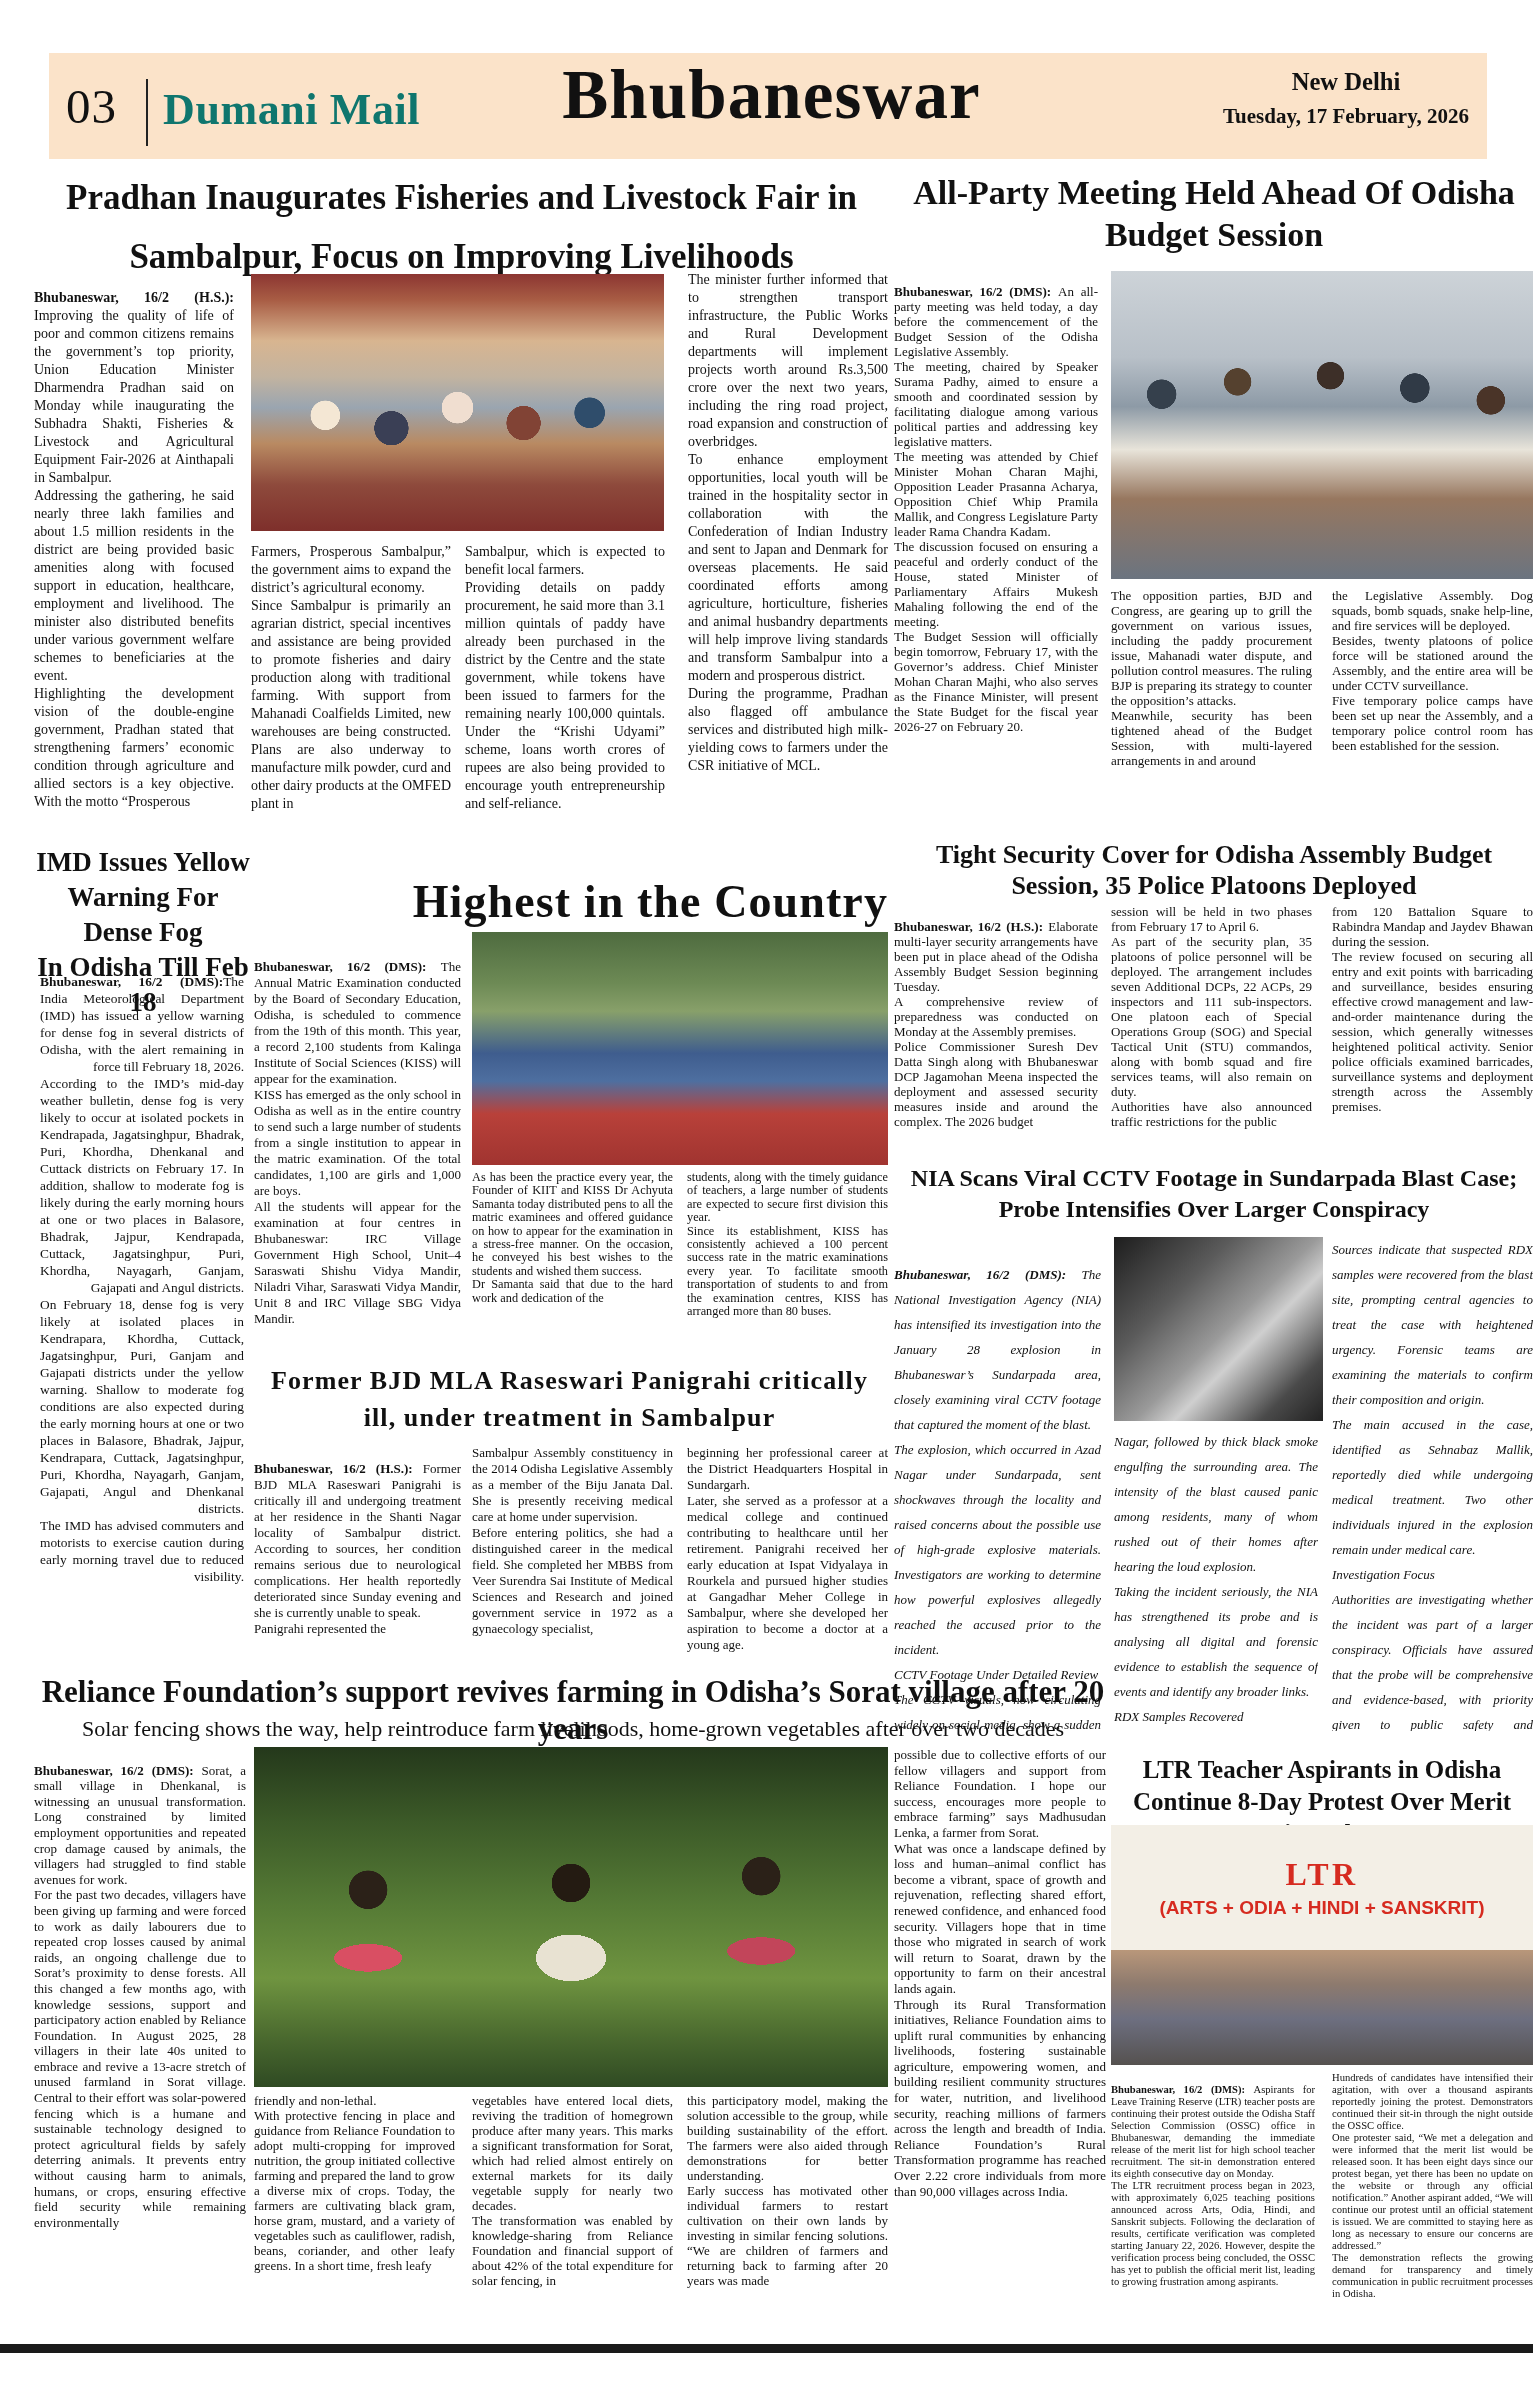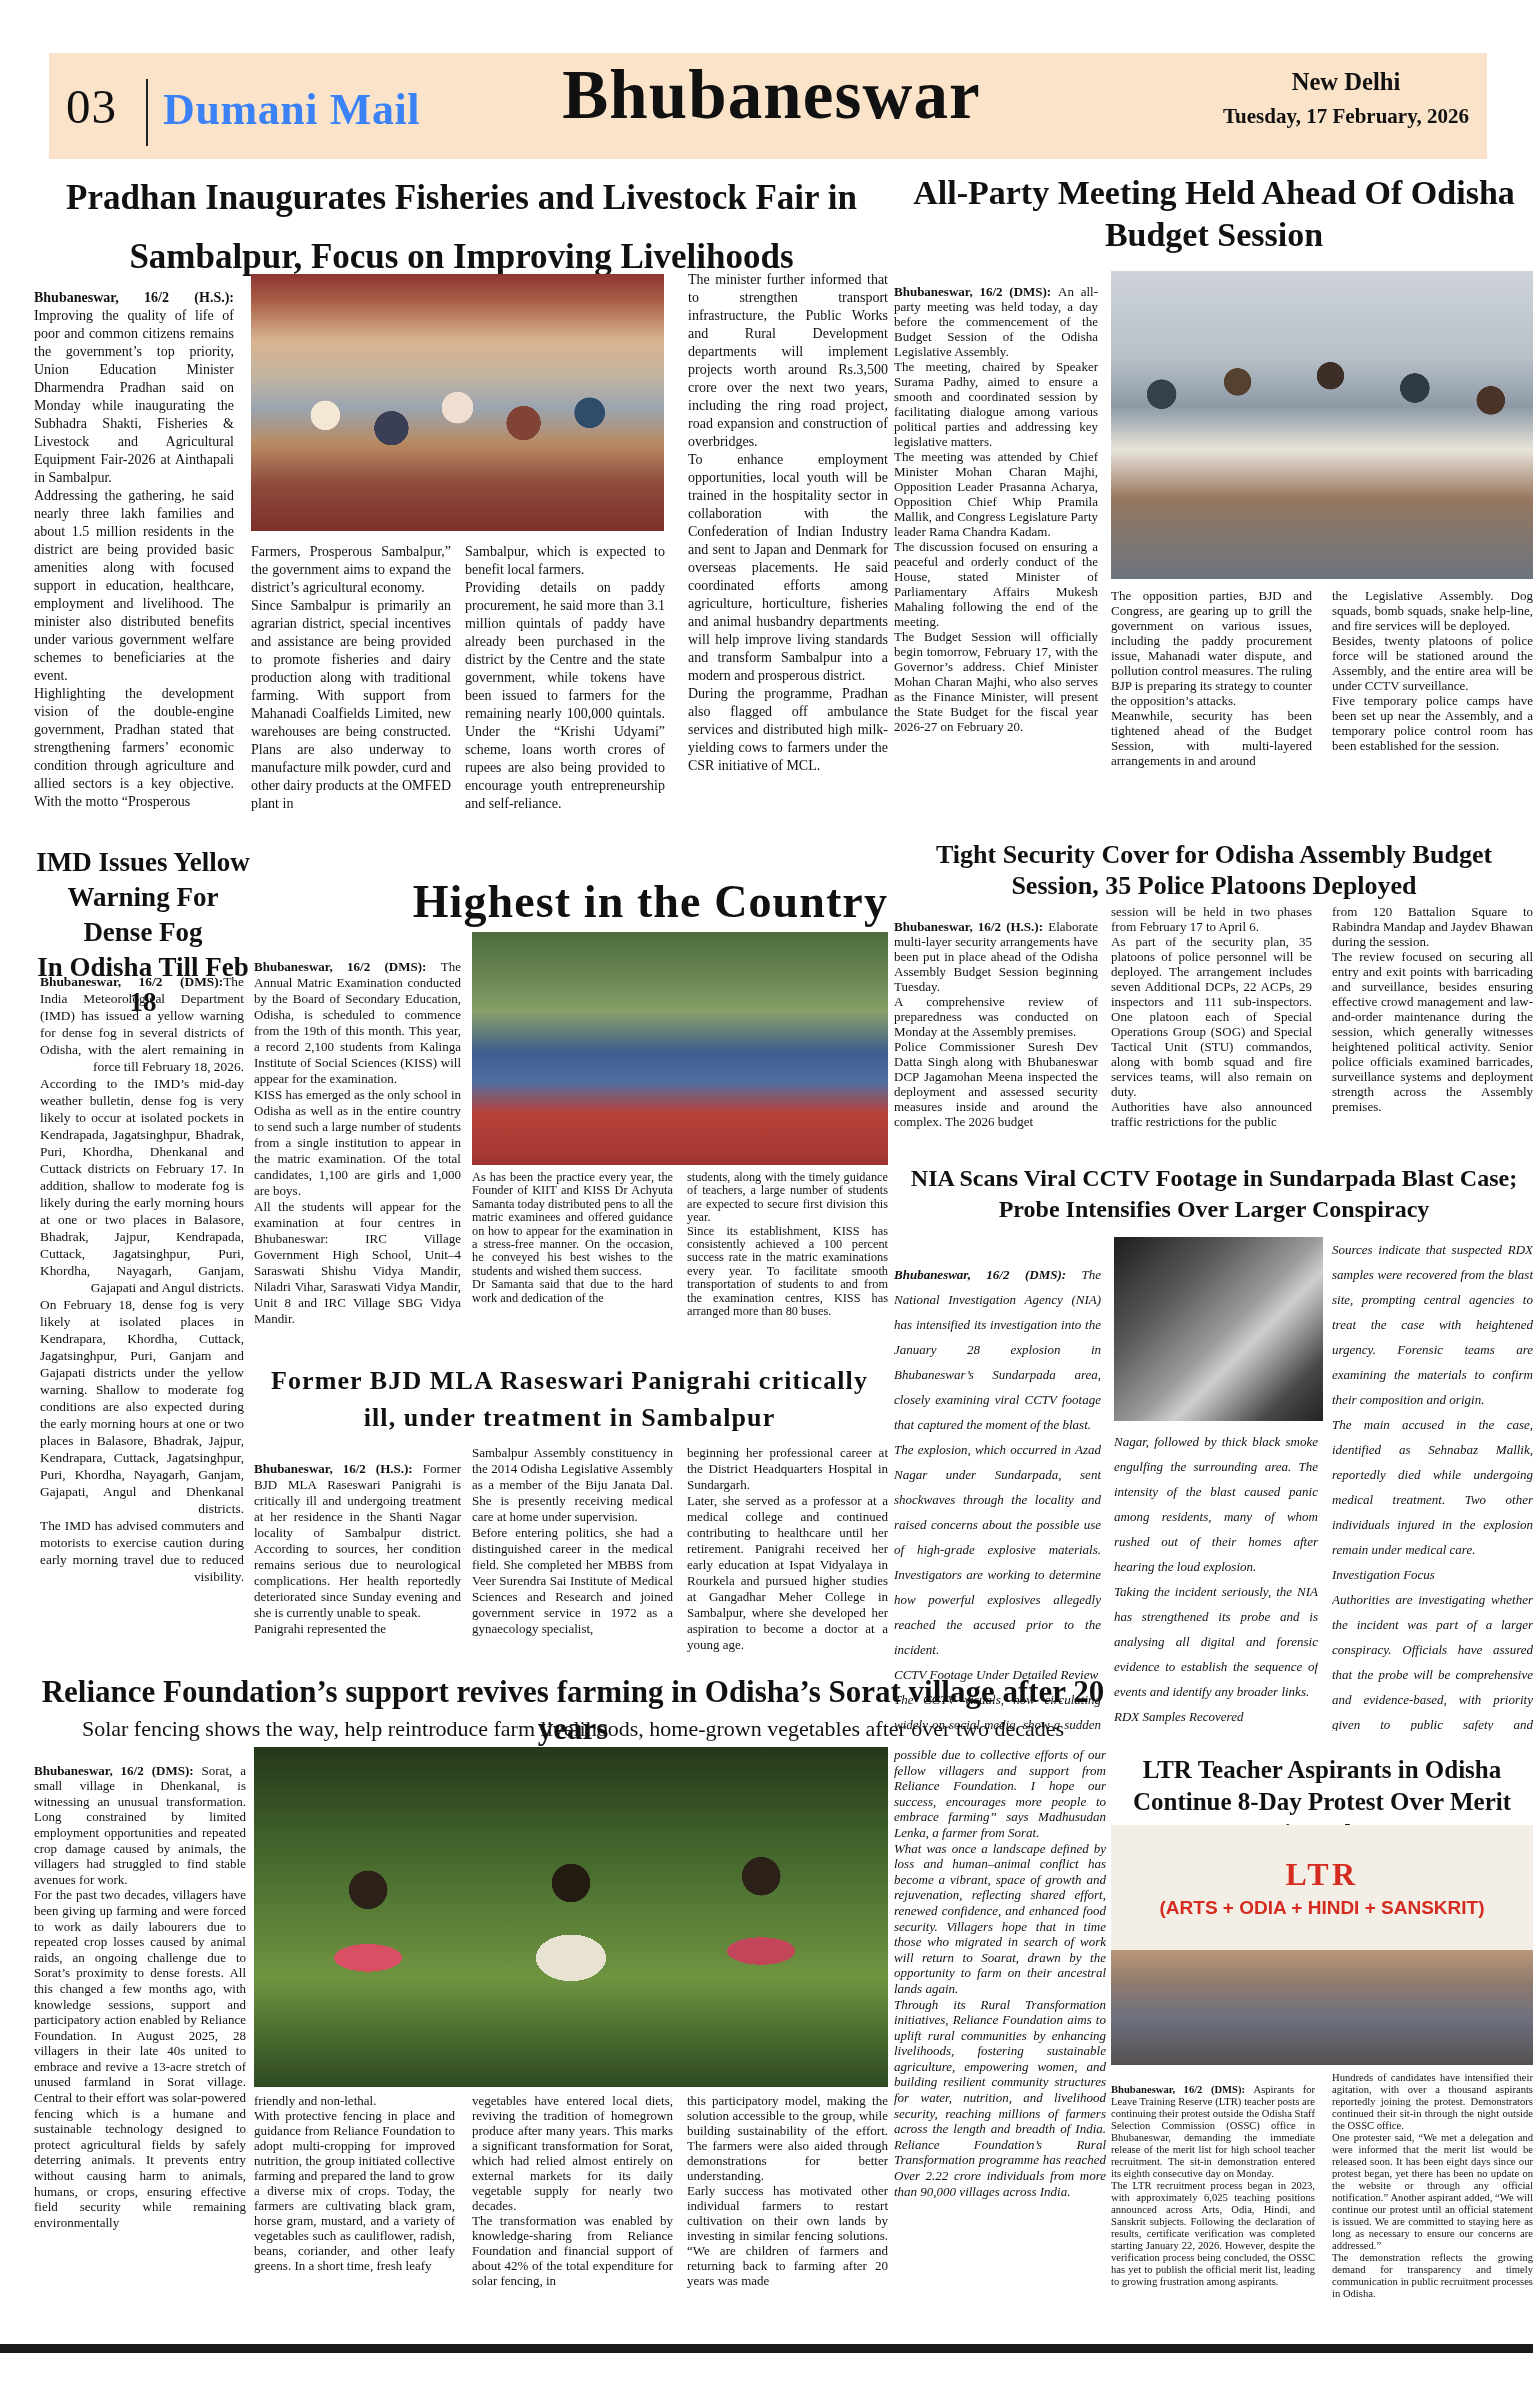--- a/index.html
+++ b/index.html
@@ -3,21 +3,21 @@
 <meta charset="utf-8">
 <style>
   html,body{margin:0;padding:0;background:#e9e9e9;}
   .page{position:relative;width:1533px;height:2389px;background:#ffffff;
         font-family:"Liberation Serif",serif;color:#111;overflow:hidden;padding-left:47px;}
   .abs{position:absolute;}
   
   .masthead-band{left:49px;top:53px;width:1438px;height:106px;background:#fbe3c9;}
   .pageno{left:66px;top:78px;font-size:49px;font-weight:400;letter-spacing:1.1px;}
   .mast-divider{left:146px;top:79px;width:1.7px;height:67px;background:#222;}
-  .mast-title{left:163px;top:84px;font-size:44px;font-weight:bold;color:#3b82f6;letter-spacing:0.6px;}
+  .mast-title{left:163px;top:84px;font-size:44px;font-weight:bold;color:#0f766e;letter-spacing:0.6px;}
   .mast-city{left:492px;top:56px;width:559px;font-size:69px;font-weight:bold;text-align:center;letter-spacing:1.1px;}
   .mast-right{left:1201px;top:68px;width:290px;text-align:center;}
   .mast-place{font-size:24.6px;font-weight:bold;}
   .mast-date{font-size:21px;font-weight:bold;margin-top:7.8px;}
   
   .hl{font-weight:bold;text-align:center;}
   .hl-fish{left:34px;top:168px;width:855px;height:140px;font-size:35px;line-height:59px;}
   .hl-allparty{left:894px;top:172px;width:640px;height:92px;font-size:34px;line-height:42px;}
   .hl-imd{left:34px;top:845px;width:218px;height:106px;font-size:27px;line-height:35px;}
   .kicker-kiss{left:251px;top:851px;width:637px;height:24.6px;font-size:19px;font-weight:bold;text-align:center;}
@@ -189,21 +189,21 @@
     <span class="dl">Bhubaneswar, 16/2 (DMS): </span><span>Sorat, a small village in Dhenkanal, is witnessing an unusual transformation. Long constrained by limited employment opportunities and repeated crop damage caused by animals, the villagers had struggled to find stable avenues for work.
 For the past two decades, villagers have been giving up farming and were forced to work as daily labourers due to repeated crop losses caused by animal raids, an ongoing challenge due to Sorat’s proximity to dense forests. All this changed a few months ago, with knowledge sessions, support and participatory action enabled by Reliance Foundation. In August 2025, 28 villagers in their late 40s united to embrace and revive a 13-acre stretch of unused farmland in Sorat village. Central to their effort was solar-powered fencing which is a humane and sustainable technology designed to protect agricultural fields by safely deterring animals. It prevents entry without causing harm to animals, humans, or crops, ensuring effective field security while remaining environmentally</span>
   </div>
   <div class="photo reliance-photo" style="left:254px;top:1747px;width:634px;height:340px;"></div>
   <div class="col relbot pre" style="left:254px;top:2093px;width:201px;height:245px;">friendly and non-lethal.
 With protective fencing in place and guidance from Reliance Foundation to adopt multi-cropping for improved nutrition, the group initiated collective farming and prepared the land to grow a diverse mix of crops. Today, the farmers are cultivating black gram, horse gram, mustard, and a variety of vegetables such as cauliflower, radish, beans, coriander, and other leafy greens. In a short time, fresh leafy</div>
   <div class="col relbot pre" style="left:472px;top:2093px;width:201px;height:245px;">vegetables have entered local diets, reviving the tradition of homegrown produce after many years. This marks a significant transformation for Sorat, which had relied almost entirely on external markets for its daily vegetable supply for nearly two decades.
 The transformation was enabled by knowledge-sharing from Reliance Foundation and financial support of about 42% of the total expenditure for solar fencing, in</div>
   <div class="col relbot pre" style="left:687px;top:2093px;width:201px;height:245px;">this participatory model, making the solution accessible to the group, while building sustainability of the effort. The farmers were also aided through demonstrations for better understanding.
 Early success has motivated other individual farmers to restart cultivation on their own lands by investing in similar fencing solutions. “We are children of farmers and returning back to farming after 20 years was made</div>
-  <div class="col relside pre" style="left:894px;top:1747px;width:212px;height:591px;font-style:italic;">possible due to collective efforts of our fellow villagers and support from Reliance Foundation. I hope our success, encourages more people to embrace farming” says Madhusudan Lenka, a farmer from Sorat.
+  <div class="col relside pre" style="left:894px;top:1747px;width:212px;height:591px;">possible due to collective efforts of our fellow villagers and support from Reliance Foundation. I hope our success, encourages more people to embrace farming” says Madhusudan Lenka, a farmer from Sorat.
 What was once a landscape defined by loss and human–animal conflict has become a vibrant, space of growth and rejuvenation, reflecting shared effort, renewed confidence, and enhanced food security. Villagers hope that in time those who migrated in search of work will return to Soarat, drawn by the opportunity to farm on their ancestral lands again.
 Through its Rural Transformation initiatives, Reliance Foundation aims to uplift rural communities by enhancing livelihoods, fostering sustainable agriculture, empowering women, and building resilient community structures for water, nutrition, and livelihood security, reaching millions of farmers across the length and breadth of India. Reliance Foundation’s Rural Transformation programme has reached Over 2.22 crore individuals from more than 90,000 villages across India.</div>
 
   <div class="abs hl hl-ltr">LTR Teacher Aspirants in Odisha Continue 8-Day Protest Over Merit List Delay</div>
   <div class="photo ltr-photo" style="left:1111px;top:1825px;width:422px;height:240px;">
     <div class="banner">
       <div class="l1">LTR</div>
       <div class="l2">(ARTS + ODIA + HINDI + SANSKRIT)</div>
     </div>
     <div class="crowd"></div>

